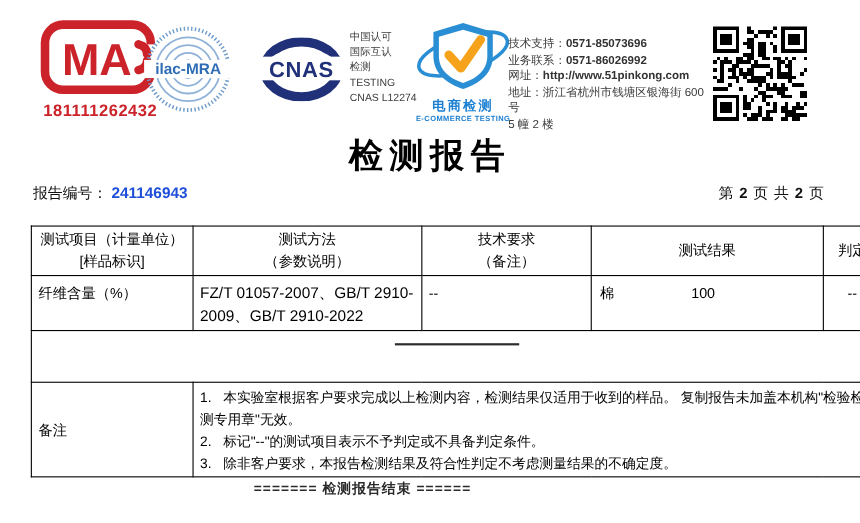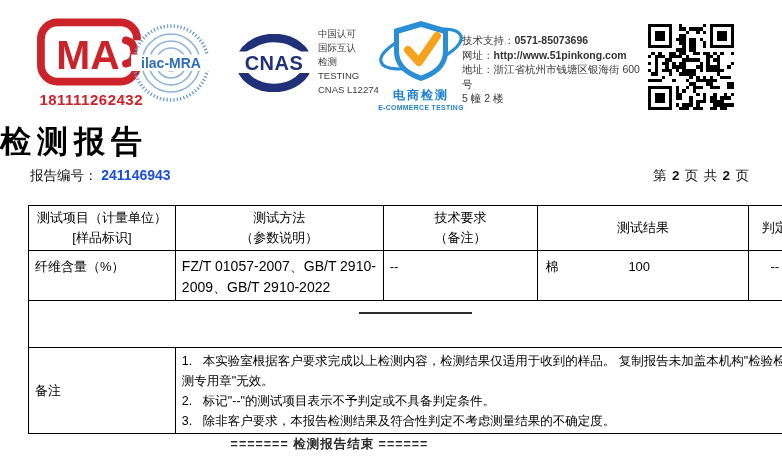--- a/index.html
+++ b/index.html
@@ -15,21 +15,21 @@
   .ilac { position:absolute; left:129px; top:23px; }
   .cnas { position:absolute; left:236px; top:34px; }
   .accred { position:absolute; left:318px; top:27px; font-size:9.5px; line-height:14px; color:#3d3d3d; }
   .shield-block { position:absolute; left:375px; top:19px; width:92px; text-align:center; }
   .shield-cn { font-size:12px; font-weight:bold; color:#1b7fd2; letter-spacing:2px; margin-top:0; }
   .shield-en { font-size:6.8px; font-weight:bold; color:#1b7fd2; letter-spacing:.4px; }
   .contact { position:absolute; left:462px; top:33px; font-size:10.5px; line-height:14.6px; color:#3a3a3a; width:190px; }
   .contact .val { font-weight:bold; color:#333; }
   .qr { position:absolute; left:648px; top:24px; width:86px; height:86px; }
   
-  .title { position:absolute; top:121px; left:0; width:782px; 
+  .title { position:absolute; top:121px; left:0; width:782px; text-align:center;
            font-family:"Liberation Serif","DejaVu Serif",serif;
            font-size:31px; font-weight:bold; letter-spacing:6px; color:#000; }
   .report-row { position:absolute; top:167px; left:30px; right:32px; display:flex;
                 justify-content:space-between; align-items:baseline; font-size:13.5px; }
   .report-no-label { font-family:"Liberation Serif","DejaVu Serif",serif; color:#111; }
   .report-no { font-weight:bold; font-size:14px; color:#1d4ed8; }
   .page-info { font-family:"Liberation Serif","DejaVu Serif",serif; color:#111; letter-spacing:1px; }
   .page-info b { font-family:"Liberation Sans",sans-serif; font-size:13.5px; }
   
   .tbl { position:absolute; top:205px; left:28px; width:774px; border-collapse:collapse;
@@ -108,20 +108,21 @@
         <path d="M44,2 L71,10 L71,32 C71,48 59,57 44,62 C29,57 17,48 17,32 L17,10 Z" fill="#2a8ed4"></path>
         <path d="M44,8 L66,14.5 L66,32 C66,45 56,52.5 44,56.5 C32,52.5 22,45 22,32 L22,14.5 Z" fill="#ffffff"></path>
         <path d="M31,31 L42,43 L60,17" fill="none" stroke="#f7a21b" stroke-width="8" stroke-linecap="round" stroke-linejoin="round"></path>
       </svg>
       <div class="shield-cn">电商检测</div>
       <div class="shield-en">E-COMMERCE TESTING</div>
     </div>
 
     <div class="contact">
       <div><span>技术支持：</span><span class="val">0571-85073696</span></div>
+      <div><span>业务联系：</span><span class="val">0571-86026992</span></div>
       <div><span>网址：</span><span class="val">http://www.51pinkong.com</span></div>
       <div><span>地址：</span><span>浙江省杭州市钱塘区银海街 600 号</span></div>
       <div><span>5 幢 2 楼</span></div>
     </div>
 
     <div class="qr"><svg viewBox="0 0 25 25" width="100%" height="100%" shape-rendering="crispEdges" fill="#000">
           <rect x="9" y="0" width="1" height="1"></rect>
           <rect x="16" y="0" width="1" height="1"></rect>
           <rect x="9" y="1" width="1" height="1"></rect>
           <rect x="10" y="1" width="1" height="1"></rect>

